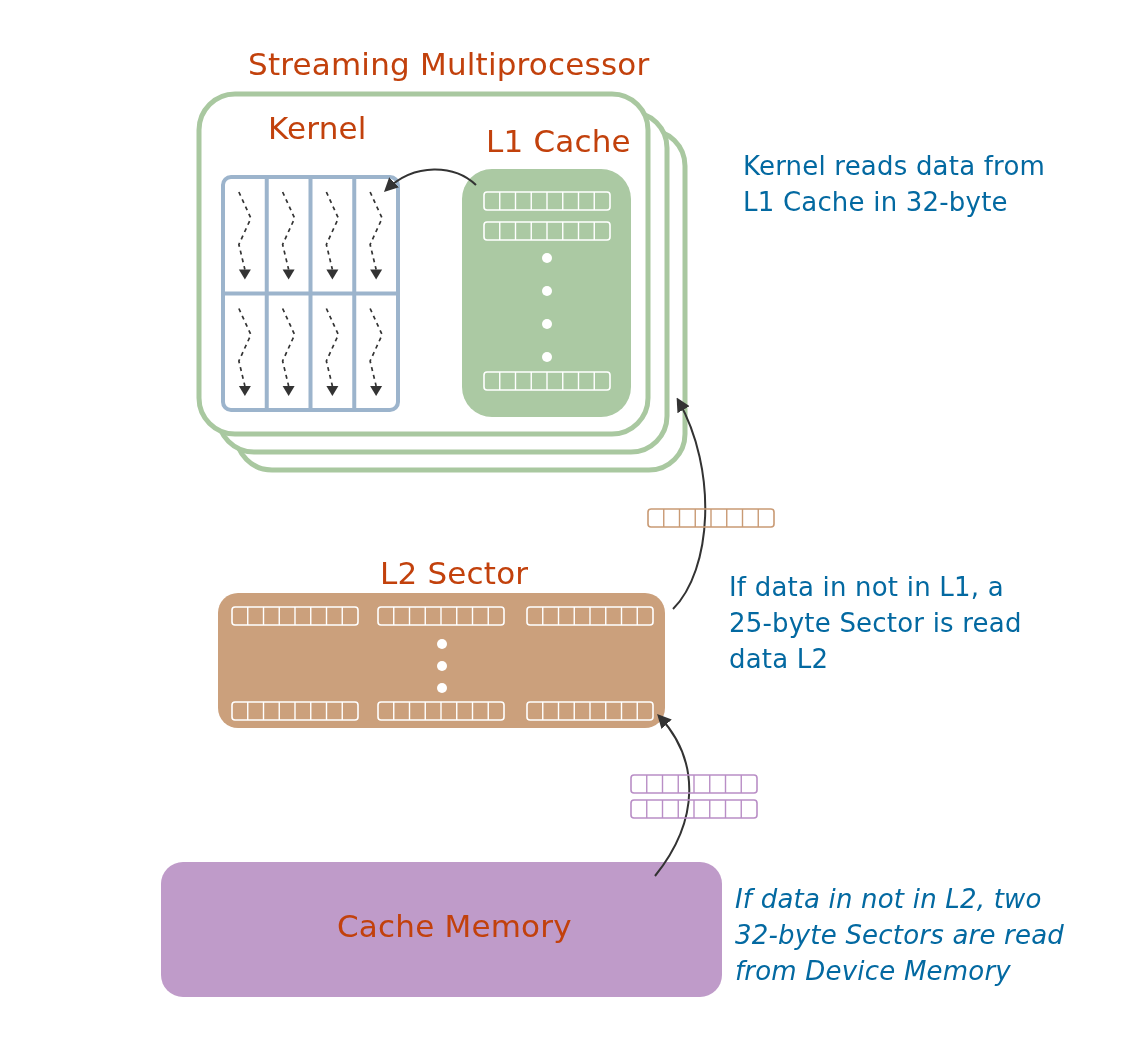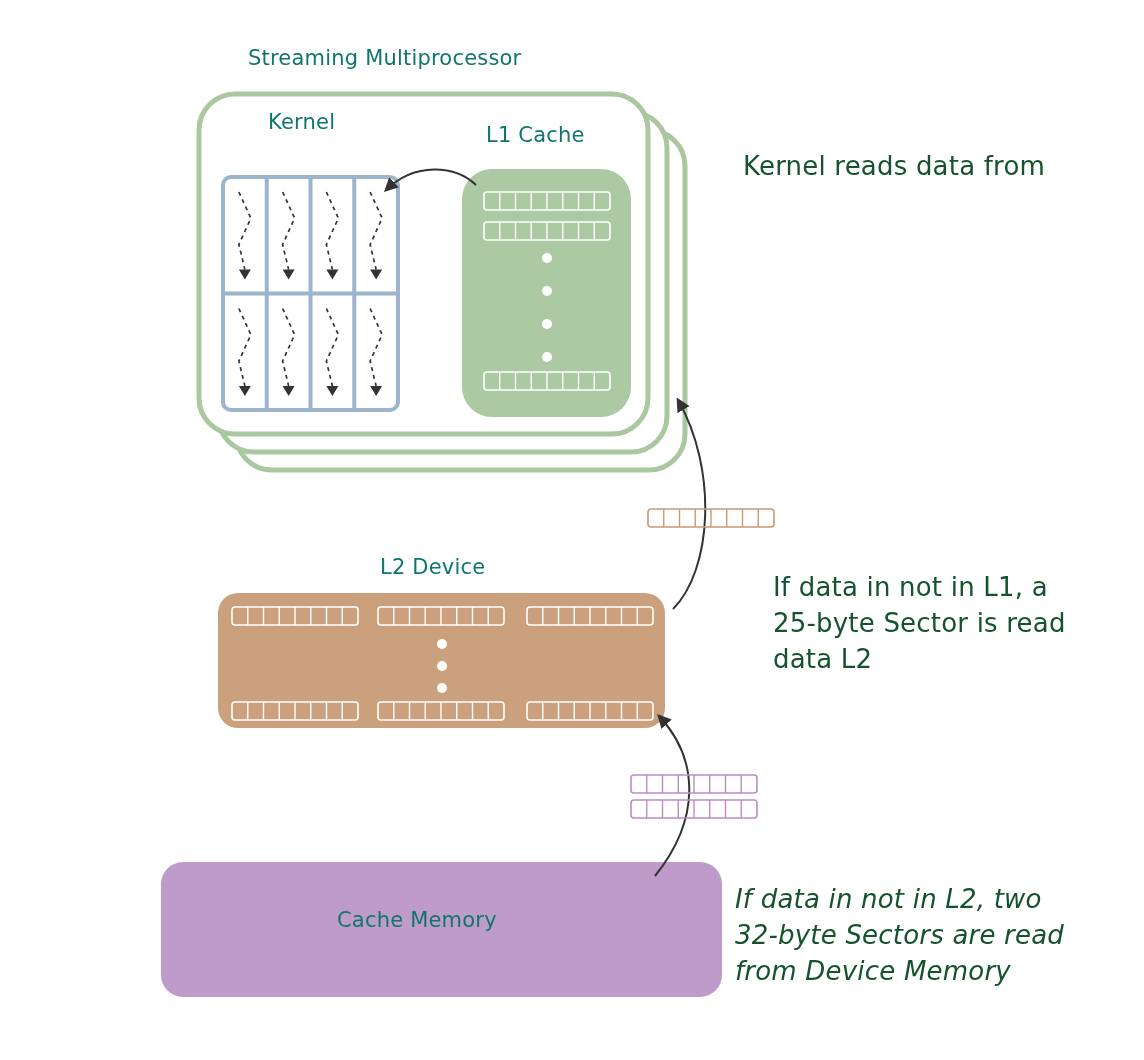--- a/index.html
+++ b/index.html
@@ -1,19 +1,19 @@
 <!DOCTYPE html>
 <html><head>
 <meta charset="utf-8">
 <style>
   html, body { margin: 0; padding: 0; background: #ffffff; }
   body { width: 1144px; height: 1060px; position: relative; overflow: hidden;
          font-family: "DejaVu Sans", sans-serif; color: #444444; }
-  .lbl { position: absolute; font-size: 21px; color: #0f766e; white-space: nowrap; letter-spacing: 0.2px; }
-  .note { position: absolute; font-size: 26px; line-height: 36px; color: #14532d; letter-spacing: 0.2px; }
+  .lbl { position: absolute; font-size: 31px; color: #c2410c; white-space: nowrap; letter-spacing: 0.2px; }
+  .note { position: absolute; font-size: 26px; line-height: 36px; color: #0369a1; letter-spacing: 0.2px; }
   .note div { white-space: nowrap; }
   svg#diagram { position: absolute; left: 0; top: 0; }
 </style>
 </head>
 <body>
 
 <svg id="diagram" width="1144" height="1060" viewBox="0 0 1144 1060">
   <defs>
     <marker id="arrowhead" viewBox="0 0 10 10" refX="8" refY="5" markerWidth="7" markerHeight="7" orient="auto-start-reverse">
       <path d="M0,0 L10,5 L0,10 z" fill="#333"></path>
@@ -208,27 +208,28 @@
         <line x1="709.75" y1="800" x2="709.75" y2="818" stroke="#b98ec6" stroke-width="1.4"></line>
         <line x1="725.5" y1="800" x2="725.5" y2="818" stroke="#b98ec6" stroke-width="1.4"></line>
         <line x1="741.25" y1="800" x2="741.25" y2="818" stroke="#b98ec6" stroke-width="1.4"></line>
       </g>
     </g>
 </svg>
 
 <div class="lbl" style="left:248px; top:46px;">Streaming Multiprocessor</div>
 <div class="lbl" style="left:268px; top:110px;">Kernel</div>
 <div class="lbl" style="left:486px; top:123px;">L1 Cache</div>
-<div class="lbl" style="left:380px; top:555px;">L2 Device</div>
+<div class="lbl" style="left:380px; top:555px;">L2 Sector</div>
 <div class="lbl" style="left:337px; top:908px;">Cache Memory</div>
 
 <div class="note" style="left:743px; top:148px;">
   <div>Kernel reads data from</div>
+  <div>L1 Cache in 32-byte</div>
 </div>
-<div class="note" style="left:773px; top:569px;">
+<div class="note" style="left:729px; top:569px;">
   <div>If data in not in L1, a</div>
   <div>25-byte Sector is read</div>
   <div>data L2</div>
 </div>
 <div class="note" style="left:735px; top:881px;font-style:italic;">
   <div>If data in not in L2, two</div>
   <div>32-byte Sectors are read</div>
   <div>from Device Memory</div>
 </div>
 

